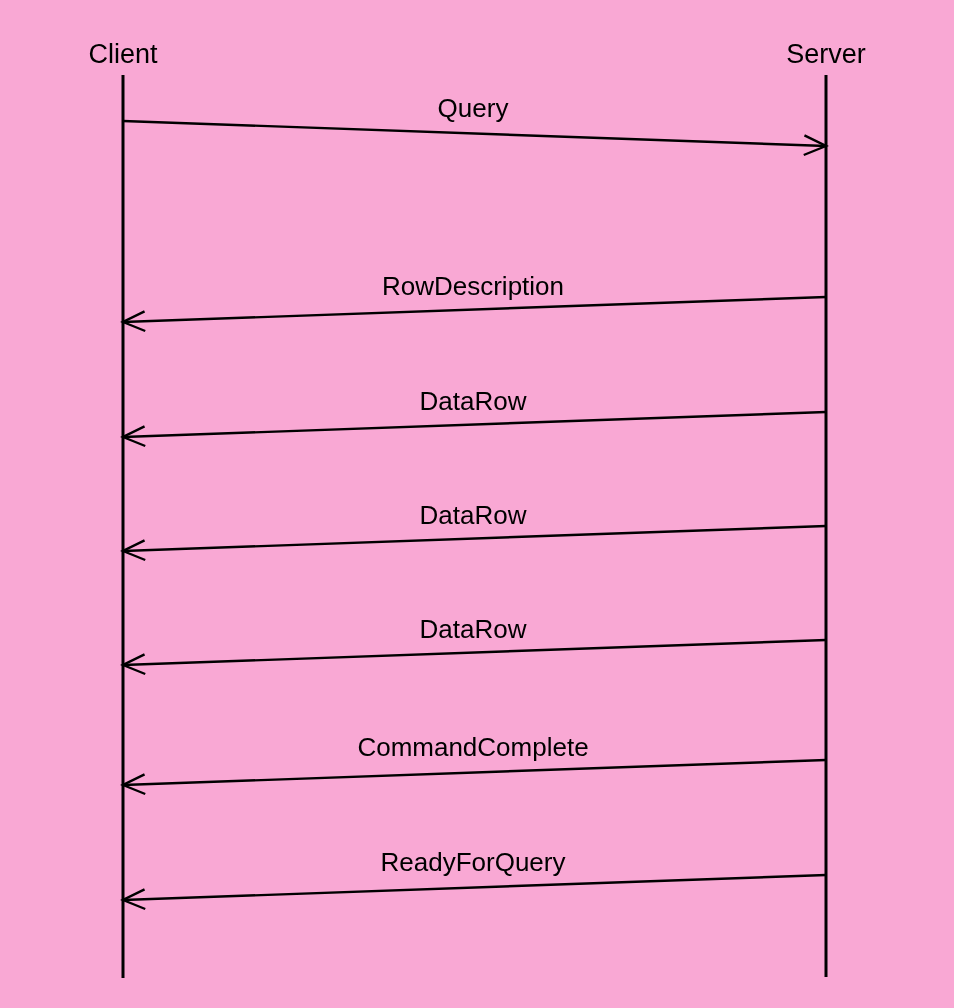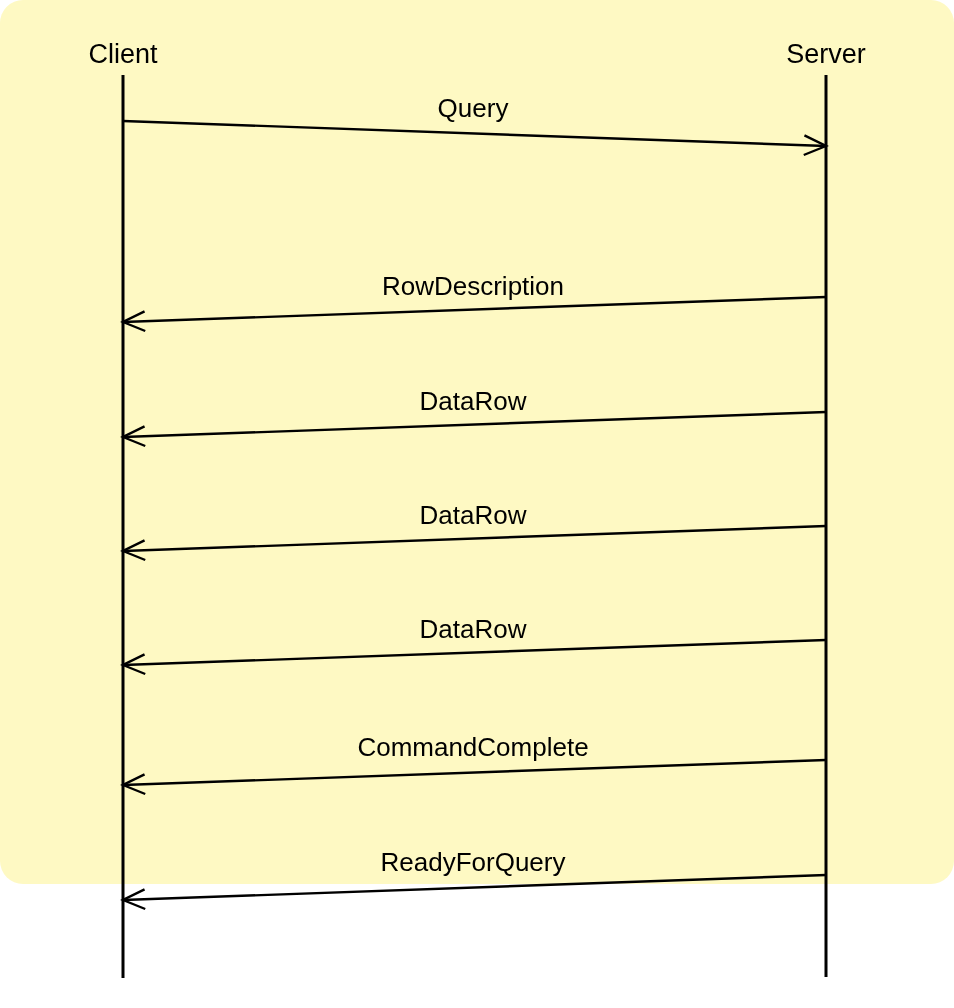--- a/index.html
+++ b/index.html
@@ -10,23 +10,22 @@
   }
   body {
     width: 954px;
     height: 1008px;
     font-family: "Liberation Sans", sans-serif;
     overflow: hidden;
   }
   #diagram-root {
     position: relative;
     width: 954px;
-    height: 884px;
-    background: #fef9c3;
-    border-radius: 23px;
+    height: 1008px;
+    background: #f9a8d4;
   }
   #sequence-svg {
     display: block;
     width: 954px;
     height: 1008px;
   }
   .lifeline-line {
     stroke: #000000;
     stroke-width: 3;
     fill: none;

